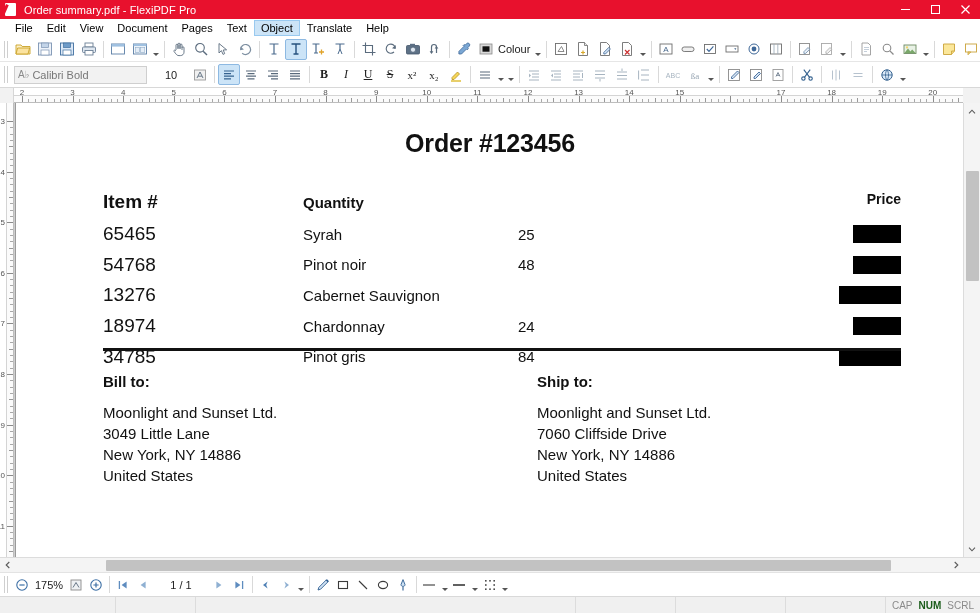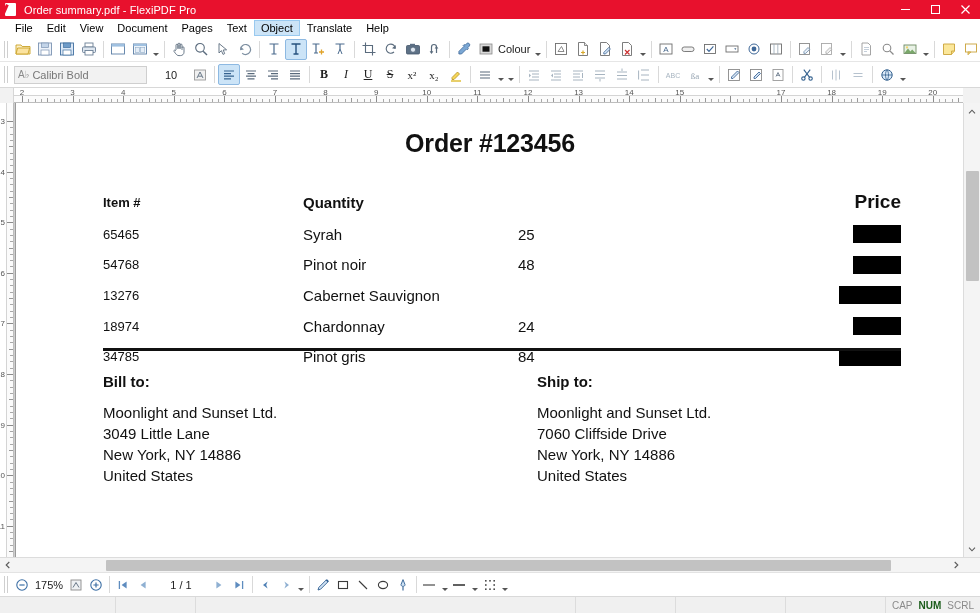--- a/index.html
+++ b/index.html
@@ -120,24 +120,24 @@
   .page-border-left { position:absolute; left:0; top:0; bottom:0; width:1px; background:#9a9a9a; }
 
   
   .doc-title {
     position:absolute; left:0; right:0; top:26px; text-align:center;
     font-size:25px; font-weight:bold; color:#111; letter-spacing:-.2px;
   }
   .doc-table { position:absolute; left:86px; top:82px; right:62px; }
   .doc-row { display:flex; align-items:center; height:30.6px; }
   .doc-row.head { font-weight:bold; font-size:15.5px; height:34px; }
-  .c-item { width:200px; flex:0 0 200px; font-size:13px; color:#111; }
+  .c-item { width:200px; flex:0 0 200px; font-size:19px; color:#111; }
   .c-desc { width:215px; flex:0 0 215px; font-size:15px; color:#111; }
   .c-qty  { width:180px; flex:0 0 180px; font-size:15px; color:#111; }
-  .c-price { flex:1 1 auto; text-align:right; font-size:19px; color:#111; position:relative; height:22px; }
+  .c-price { flex:1 1 auto; text-align:right; font-size:14px; color:#111; position:relative; height:22px; }
   .redaction { position:absolute; right:0; top:2px; height:18px; background:#000000; }
   .doc-rule { position:absolute; left:86px; right:62px; top:245px; height:3px; background:#111; }
 
   .addr-block { position:absolute; font-size:15px; color:#111; line-height:21px; }
   .addr-block .addr-head { font-weight:bold; margin-bottom:10px; }
 
   
   .vscroll {
     width:17px; flex:0 0 17px; background:#f4f4f4; border-left:1px solid #dcdcdc;
     display:flex; flex-direction:column; align-items:center; position:relative;

